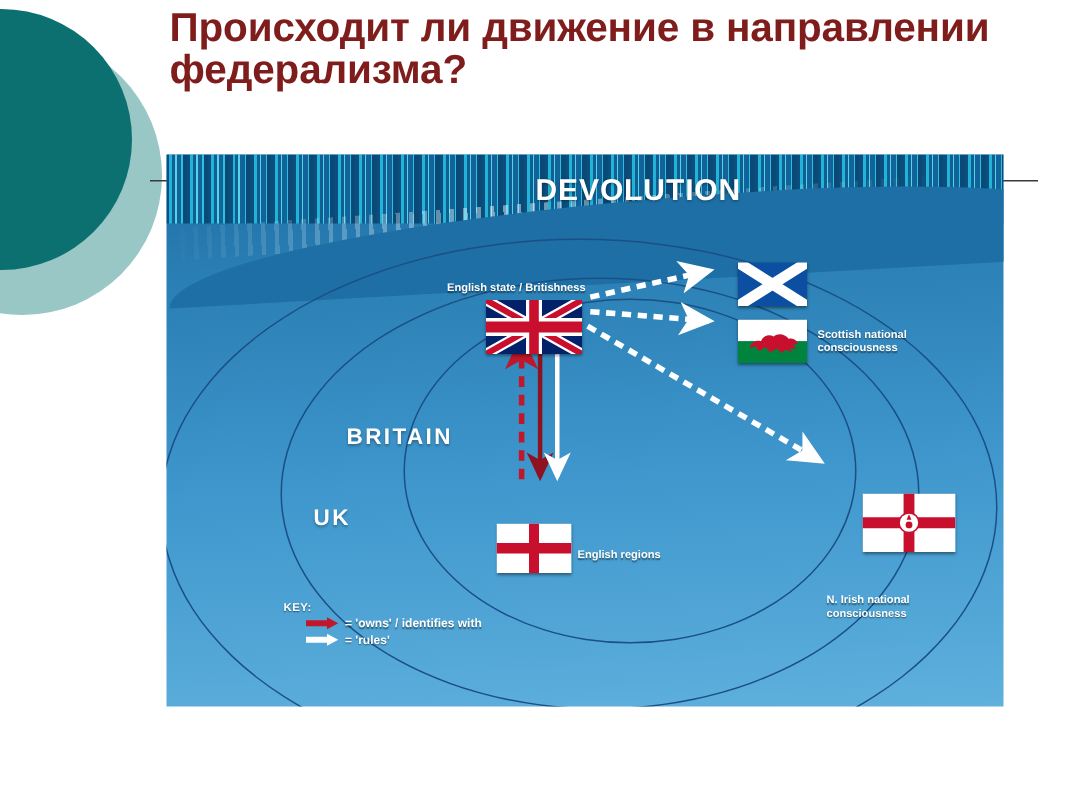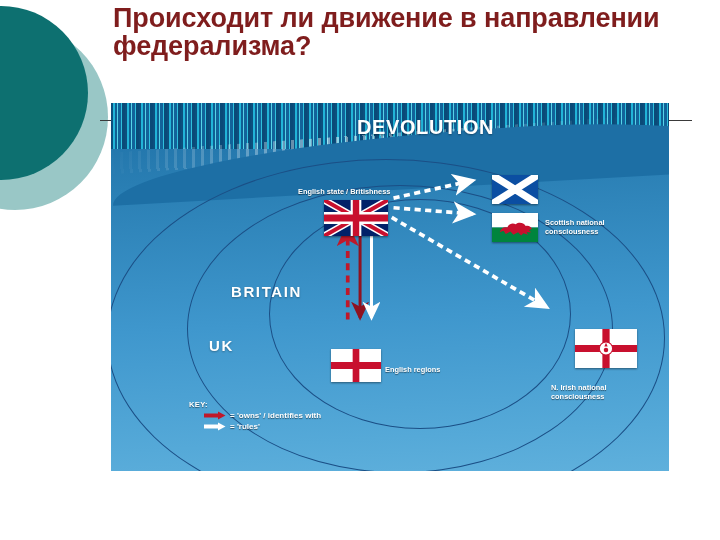--- a/index.html
+++ b/index.html
@@ -91,21 +91,21 @@
   #label-uk{left:58px;top:234px;margin-left:40px;}
 
   
   .caption{
     position:absolute;color:#ffffff;font-weight:bold;font-size:7.4px;line-height:9.4px;
     text-shadow:0 1px 1px rgba(0,0,0,.5);
   }
   #caption-british-state{left:187px;top:84px;width:150px;}
   #caption-scottish{left:434px;top:79px;width:86px;margin-top:36px;}
   #caption-welsh{left:434px;top:117px;width:86px;}
-  #caption-nirish{left:440px;top:280px;width:92px;}
+  #caption-nirish{left:440px;top:292px;width:92px;}
   #caption-english{left:274px;top:262px;width:80px;}
 
   
   .flag{position:absolute;box-shadow:0 1px 2px rgba(0,0,0,.45);}
 
   #flag-uk{left:213px;top:97px;width:64px;height:36px;}
   #flag-scotland{left:381px;top:72px;width:46px;height:29px;}
   #flag-wales{left:381px;top:110px;width:46px;height:29px;}
   #flag-nireland{left:464px;top:226px;width:62px;height:39px;}
   #flag-england{left:220px;top:246px;width:50px;height:33px;}

